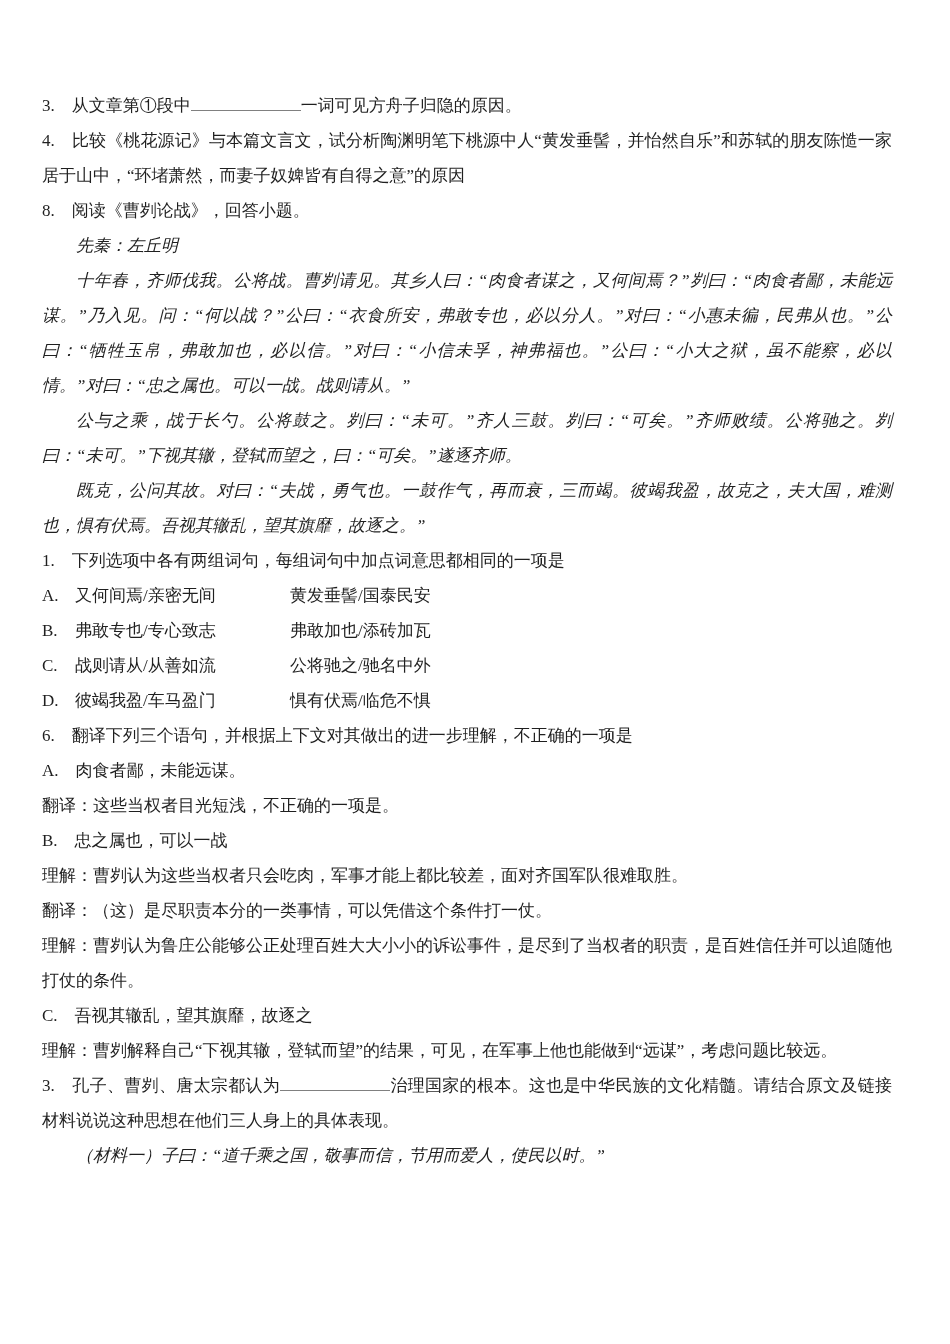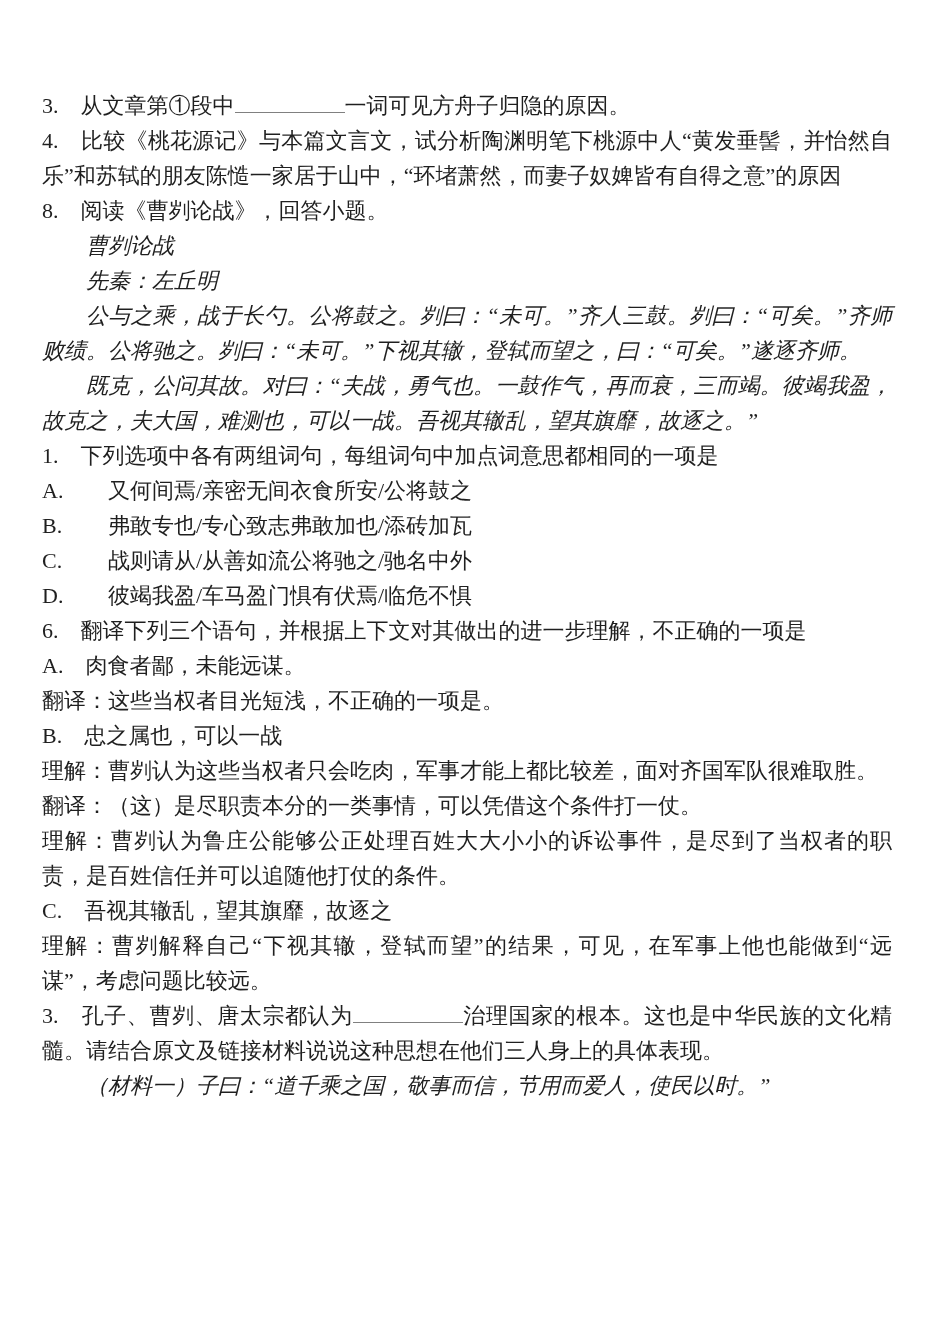--- a/index.html
+++ b/index.html
@@ -11,61 +11,61 @@
     width: 950px;
     height: 1344px;
     overflow: hidden;
     font-family: "Liberation Serif", serif;
     color: #1f1f1f;
   }
   .page {
     box-sizing: border-box;
     width: 950px;
     padding: 88px 58px 0 42px;
-    font-size: 22px;
+    font-size: 17px;
     line-height: 35px;
     text-align: justify;
   }
   .line { margin: 0; }
   .indent, .para { text-indent: 2em; }
   
   .kai { font-style: italic; }
   .blank {
     display: inline-block;
     width: 110px;
     height: 15px;
     border-bottom: 1px solid #808080;
     vertical-align: baseline;
   }
   .opt-label { display: inline-block; width: 33px; }
-  .opt-first { display: inline-block; width: 215px; text-align: right; }
+  .opt-first { display: inline-block; width: 215px; text-align: left; }
 </style>
 </head>
 <body>
 
 <div class="page">
 
   <div class="line"><span>3.　从文章第①段中</span><span class="blank"></span><span>一词可见方舟子归隐的原因。</span></div>
 
   <div class="line">4.　比较《桃花源记》与本篇文言文，试分析陶渊明笔下桃源中人“黄发垂髻，并怡然自乐”和苏轼的朋友陈慥一家居于山中，“环堵萧然，而妻子奴婢皆有自得之意”的原因</div>
 
   <div class="line">8.　阅读《曹刿论战》，回答小题。</div>
 
-  <div class="line kai indent">曹刿论战</div>
 
   <div class="line kai indent">先秦：左丘明</div>
 
+  <div class="line kai para">十年春，齐师伐我。公将战。曹刿请见。其乡人曰：“肉食者谋之，又何间焉？”刿曰：“肉食者鄙，未能远谋。”乃入见。问：“何以战？”公曰：“衣食所安，弗敢专也，必以分人。”对曰：“小惠未徧，民弗从也。”公曰：“牺牲玉帛，弗敢加也，必以信。”对曰：“小信未孚，神弗福也。”公曰：“小大之狱，虽不能察，必以情。”对曰：“忠之属也。可以一战。战则请从。”</div>
 
   <div class="line kai para">公与之乘，战于长勺。公将鼓之。刿曰：“未可。”齐人三鼓。刿曰：“可矣。”齐师败绩。公将驰之。刿曰：“未可。”下视其辙，登轼而望之，曰：“可矣。”遂逐齐师。</div>
 
-  <div class="line kai para">既克，公问其故。对曰：“夫战，勇气也。一鼓作气，再而衰，三而竭。彼竭我盈，故克之，夫大国，难测也，可以一战。吾视其辙乱，望其旗靡，故逐之。”</div>
+  <div class="line kai para">既克，公问其故。对曰：“夫战，勇气也。一鼓作气，再而衰，三而竭。彼竭我盈，故克之，夫大国，难测也，惧有伏焉。吾视其辙乱，望其旗靡，故逐之。”</div>
 
   <div class="line">1.　下列选项中各有两组词句，每组词句中加点词意思都相同的一项是</div>
 
-  <div class="line"><span class="opt-label">A.</span><span class="opt-first">又何间焉/亲密无间</span><span>衣食所安/公将鼓之</span></div>
+  <div class="line"><span class="opt-label">A.</span><span class="opt-first">又何间焉/亲密无间</span><span>黄发垂髻/国泰民安</span></div>
 
   <div class="line"><span class="opt-label">B.</span><span class="opt-first">弗敢专也/专心致志</span><span>弗敢加也/添砖加瓦</span></div>
 
   <div class="line"><span class="opt-label">C.</span><span class="opt-first">战则请从/从善如流</span><span>公将驰之/驰名中外</span></div>
 
   <div class="line"><span class="opt-label">D.</span><span class="opt-first">彼竭我盈/车马盈门</span><span>惧有伏焉/临危不惧</span></div>
 
   <div class="line">6.　翻译下列三个语句，并根据上下文对其做出的进一步理解，不正确的一项是</div>
 
   <div class="line">A.　肉食者鄙，未能远谋。</div>

